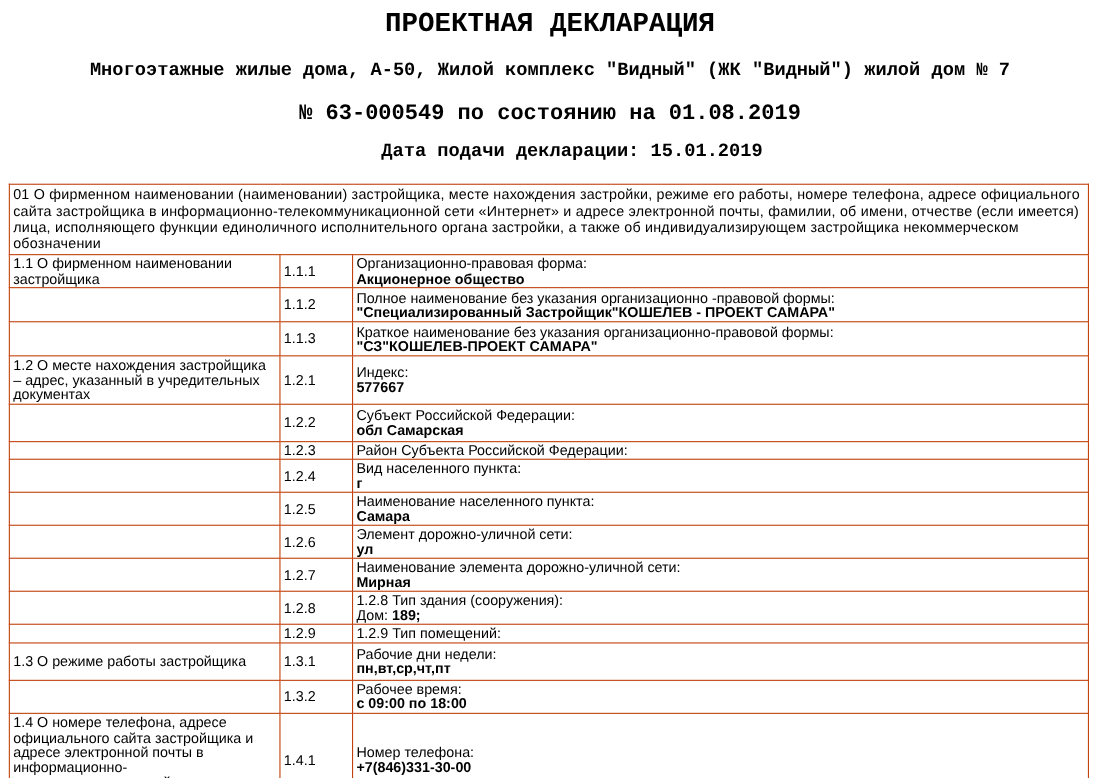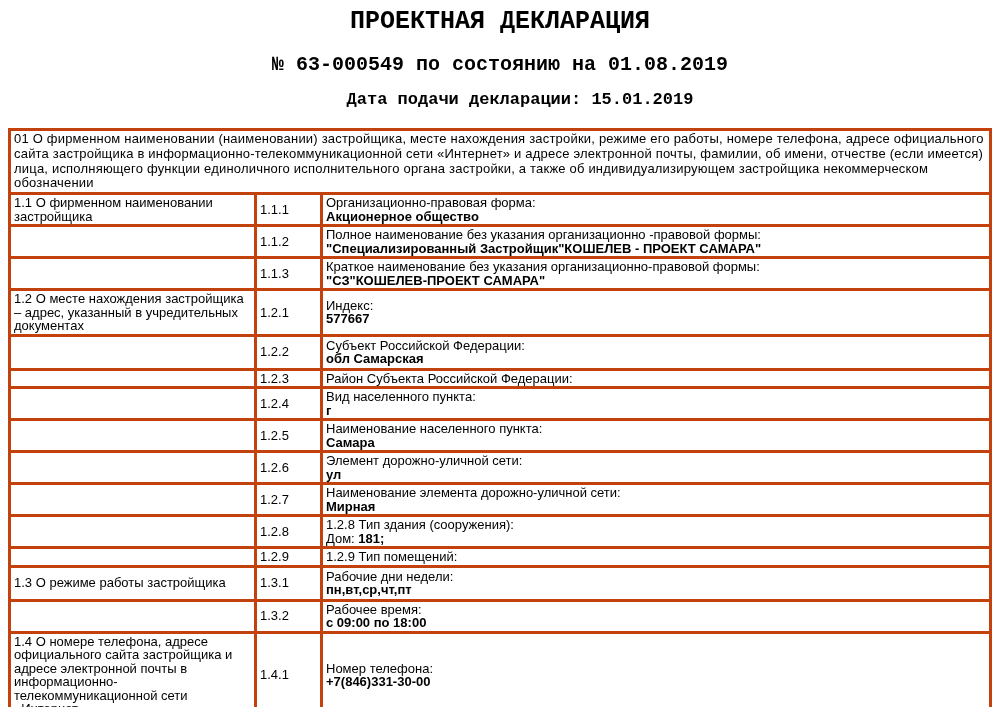--- a/index.html
+++ b/index.html
@@ -26,21 +26,21 @@
   
   table.decl {
     border-collapse: collapse;
     table-layout: fixed;
     width: 981px;
     margin-left: 8px;
     font-size: 13px;
     line-height: 13.5px;
   }
   table.decl td {
-    border: 3px solid #c2410c;
+    border: 1px solid #c2410c;
     padding: 1px 3px;
     vertical-align: middle;
     overflow: hidden;
     word-wrap: break-word;
   }
   td.sec01 {
     line-height: 14.6px;
     letter-spacing: 0.2px;
     padding: 2px 3px;
   }
@@ -64,20 +64,21 @@
   tr.r12 { height: 16px; }
   tr.r13 { height: 34px; margin-top: 28px; }
   tr.r14 { height: 23px; }
   tr.r15 { height: 85px; }
 </style>
 </head>
 <body>
 
 <div class="doc-header">
   <div class="doc-title">ПРОЕКТНАЯ ДЕКЛАРАЦИЯ</div>
+  <div class="doc-subtitle">Многоэтажные жилые дома, А-50, Жилой комплекс "Видный" (ЖК "Видный") жилой дом № 7</div>
   <div class="doc-number">№ 63-000549 по состоянию на 01.08.2019</div>
   <div class="doc-date">Дата подачи декларации: 15.01.2019</div>
 </div>
 
 <table class="decl">
   <colgroup>
     <col style="width:246px">
     <col style="width:66px">
     <col style="width:669px">
   </colgroup>
@@ -173,21 +174,21 @@
         <div class="lbl">Наименование элемента дорожно-уличной сети:</div>
         <div class="val">Мирная</div>
       </td>
     </tr>
 
     <tr class="r11">
       <td class="c1"></td>
       <td class="c2">1.2.8</td>
       <td class="c3">
         <div class="lbl">1.2.8 Тип здания (сооружения):</div>
-        <div><span>Дом: </span><span class="bold">181;</span></div>
+        <div><span>Дом: </span><span class="bold">189;</span></div>
       </td>
     </tr>
 
     <tr class="r12">
       <td class="c1"></td>
       <td class="c2">1.2.9</td>
       <td class="c3">
         <div class="lbl">1.2.9 Тип помещений:</div>
       </td>
     </tr>

